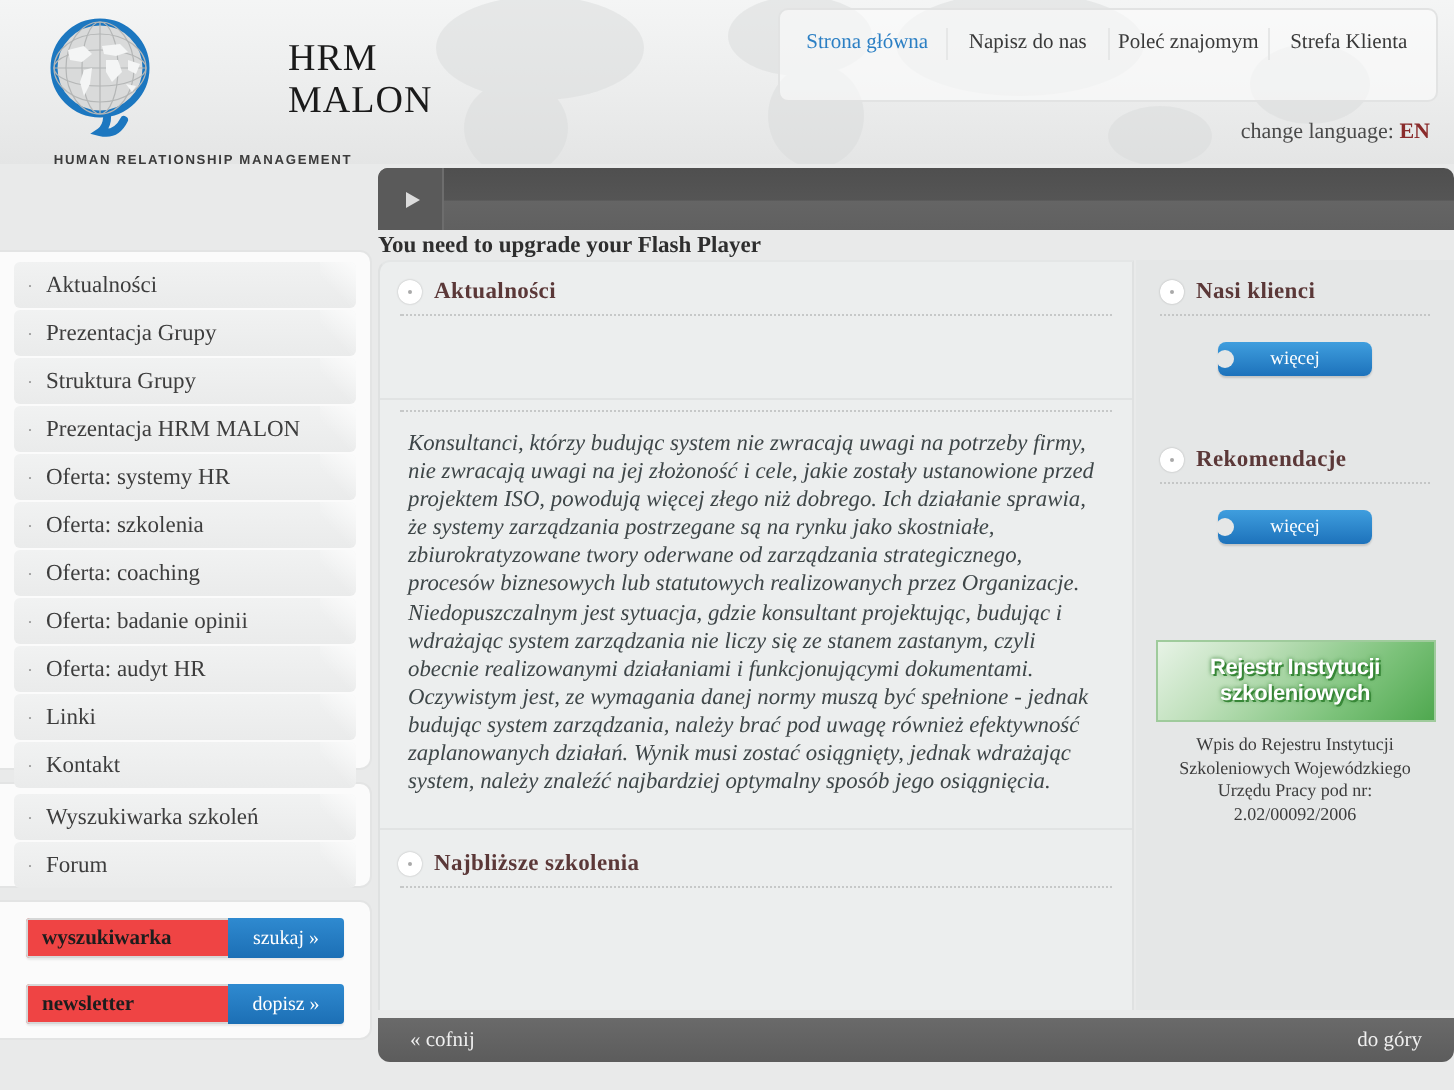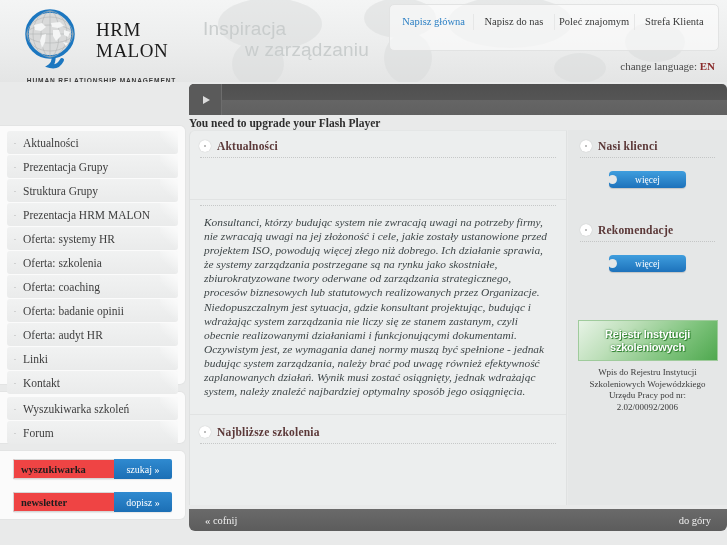--- a/index.html
+++ b/index.html
@@ -33,20 +33,21 @@
     left: 14px; top: 6px;
     width: 175px; height: 92px;
     text-align: center;
   }
   .logo-row {
     display: flex;
     align-items: center;
     justify-content: flex-start;
     padding-left: 8px;
     height: 68px;
+    gap: 48px;
   }
   .globe-wrap { position: relative; width: 62px; height: 64px; flex: none; }
   .logo-title {
     margin-left: 12px;
     font-family: "Liberation Serif", serif;
     font-size: 19px;
     line-height: 19px;
     letter-spacing: 0.5px;
     color: #1a1a1a;
     text-align: left;
@@ -400,28 +401,24 @@
         </svg>
       </div>
       <div class="logo-title">
         <span>HRM</span>
         <span class="l2">MALON</span>
       </div>
     </div>
     <div class="logo-tag">HUMAN RELATIONSHIP MANAGEMENT</div>
   </div>
 
-  <div class="slogan">
-    <span>Inspiracja</span>
-    <span class="s2">w zarządzaniu</span>
-  </div>
 
   <div class="topnav">
     <div class="topnav-inner">
-      <div class="topnav-item active">Napisz główna</div>
+      <div class="topnav-item active">Strona główna</div>
       <div class="topnav-item">Napisz do nas</div>
       <div class="topnav-item">Poleć znajomym</div>
       <div class="topnav-item">Strefa Klienta</div>
     </div>
   </div>
 
   <div class="langline">
     <span>change language:</span>
     <span class="en">EN</span>
   </div>

